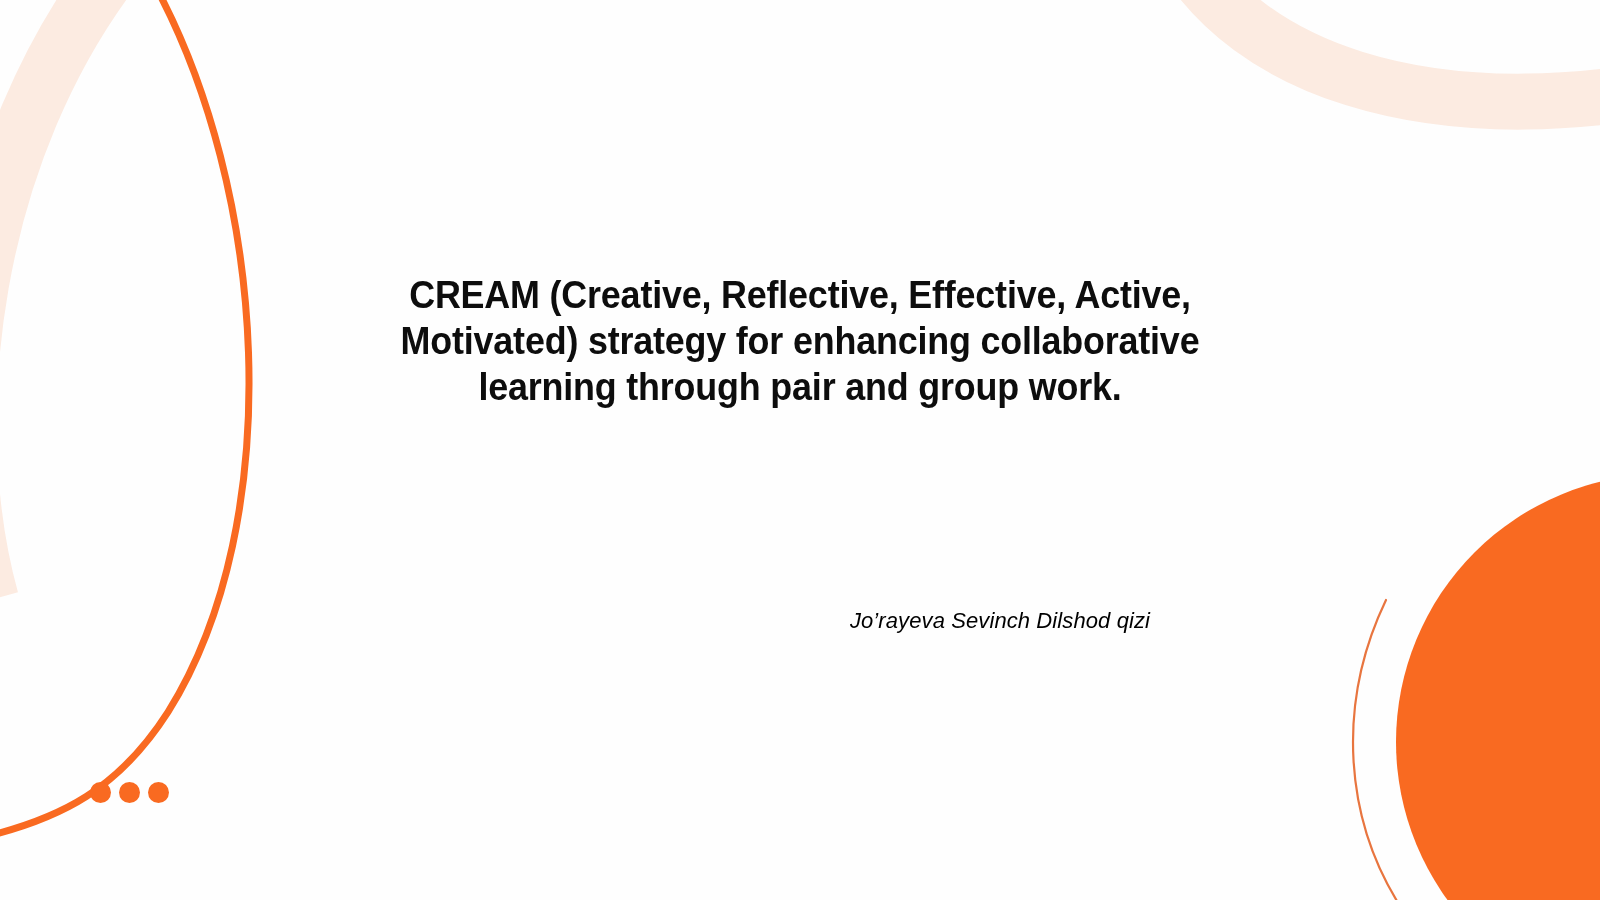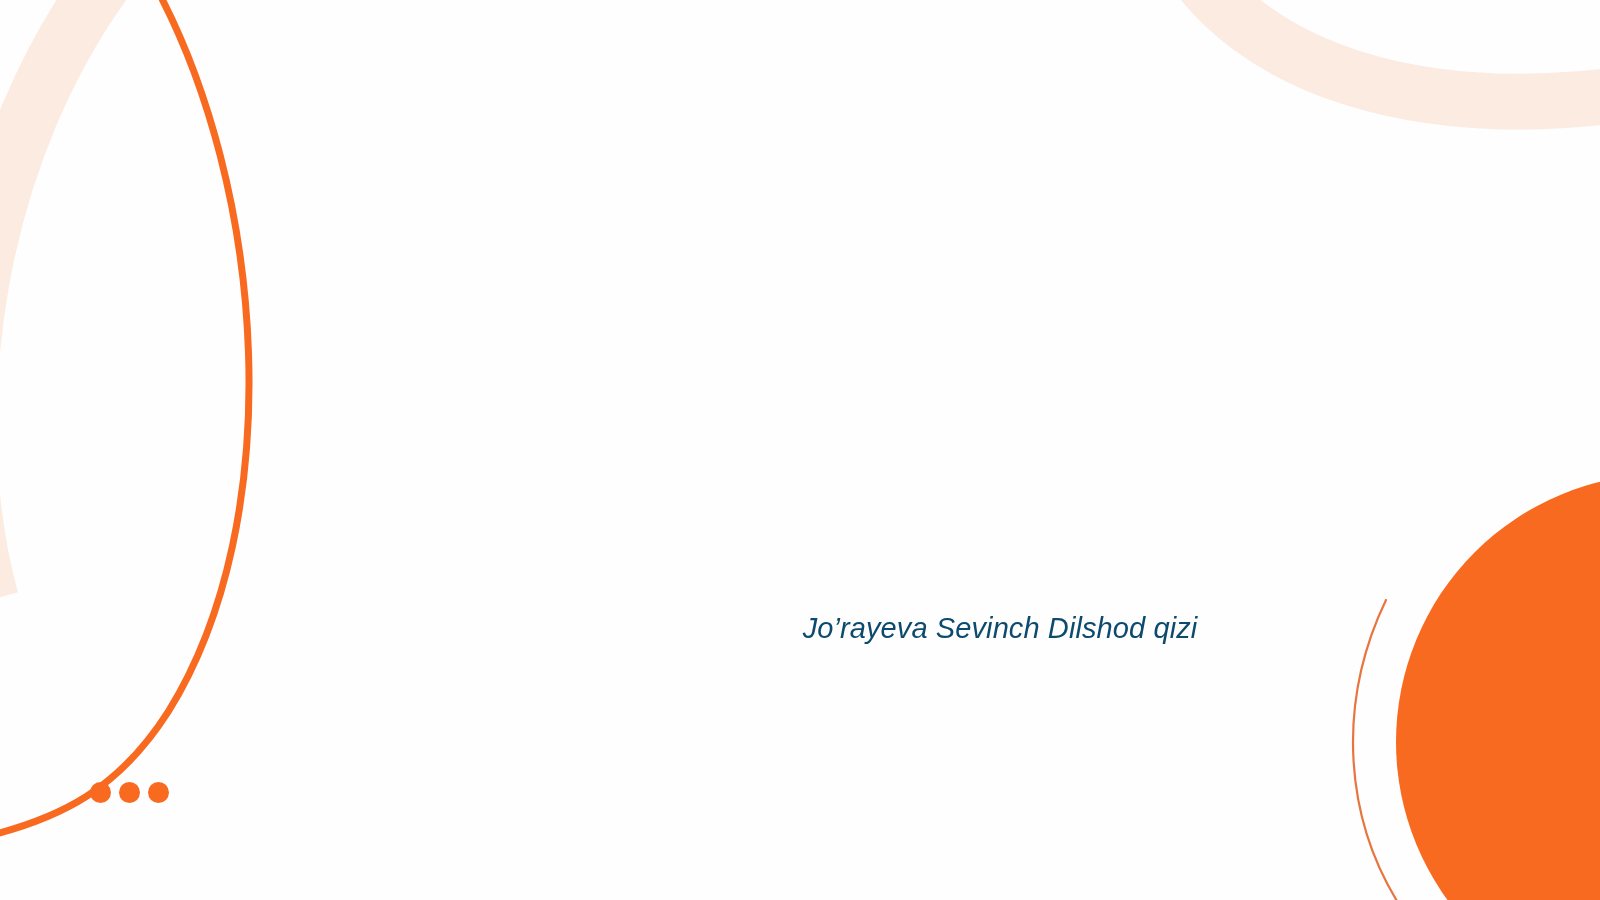--- a/index.html
+++ b/index.html
@@ -60,27 +60,27 @@
 
   .author-block {
     position: absolute;
     left: 640px;
     top: 602px;
     width: 720px;
     text-align: center;
   }
 
   .author-name {
-    margin: 7px;
+    margin: 0;
     font-family: "Liberation Sans", "DejaVu Sans", sans-serif;
     font-style: italic;
     font-weight: 400;
-    font-size: 29px;
+    font-size: 22px;
     line-height: 38px;
-    color: #0c4a6e;
+    color: #000000;
     letter-spacing: 0.1px;
   }
 
   .dots-group {
     position: absolute;
     left: 90px;
     top: 782px;
     display: flex;
     gap: 8px;
     align-items: center;
@@ -105,20 +105,25 @@
 
     <path d="M 152,-20 C 268,190 288,520 168,712 C 118,790 60,818 -12,836" fill="none" stroke="#f96a21" stroke-width="7" stroke-linecap="round"></path>
 
     <circle cx="1664" cy="742" r="268" fill="#f96a21"></circle>
 
     <path d="M 1386,600 C 1338,700 1340,820 1408,918" fill="none" stroke="#e8753f" stroke-width="2.2" stroke-linecap="round"></path>
   </svg>
 
   <div class="content">
 
+    <div class="title-block">
+      <h1 class="slide-title">CREAM (Creative, Reflective, Effective, Active,
+Motivated) strategy for enhancing collaborative
+learning through pair and group work.</h1>
+    </div>
 
     <div class="author-block">
       <p class="author-name">Jo’rayeva Sevinch Dilshod qizi</p>
     </div>
 
     <div class="dots-group">
       <span class="dot"></span>
       <span class="dot"></span>
       <span class="dot"></span>
     </div>

